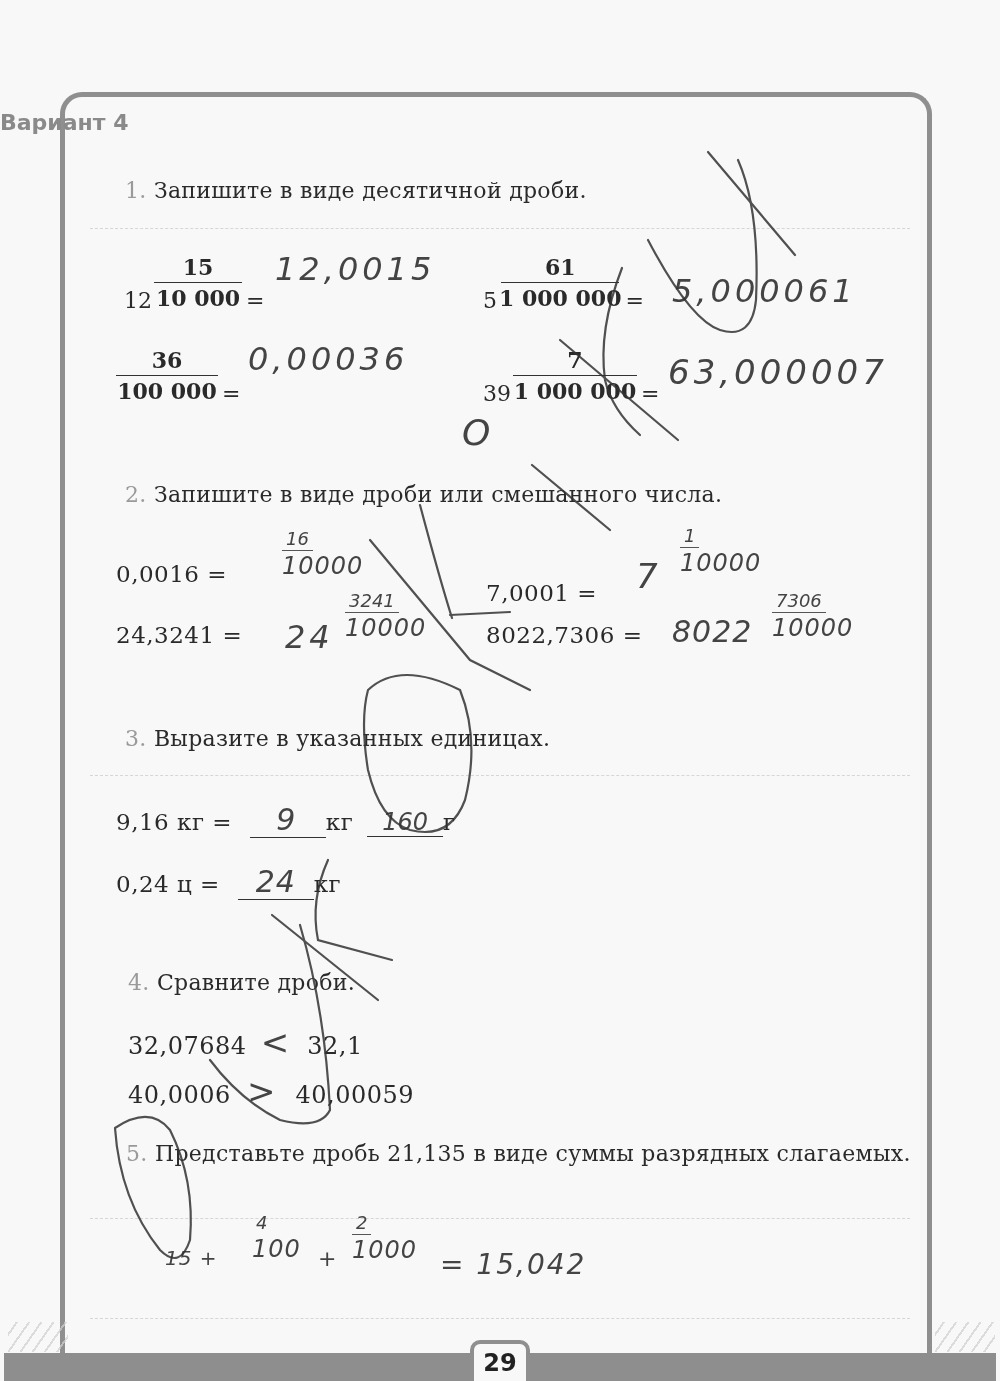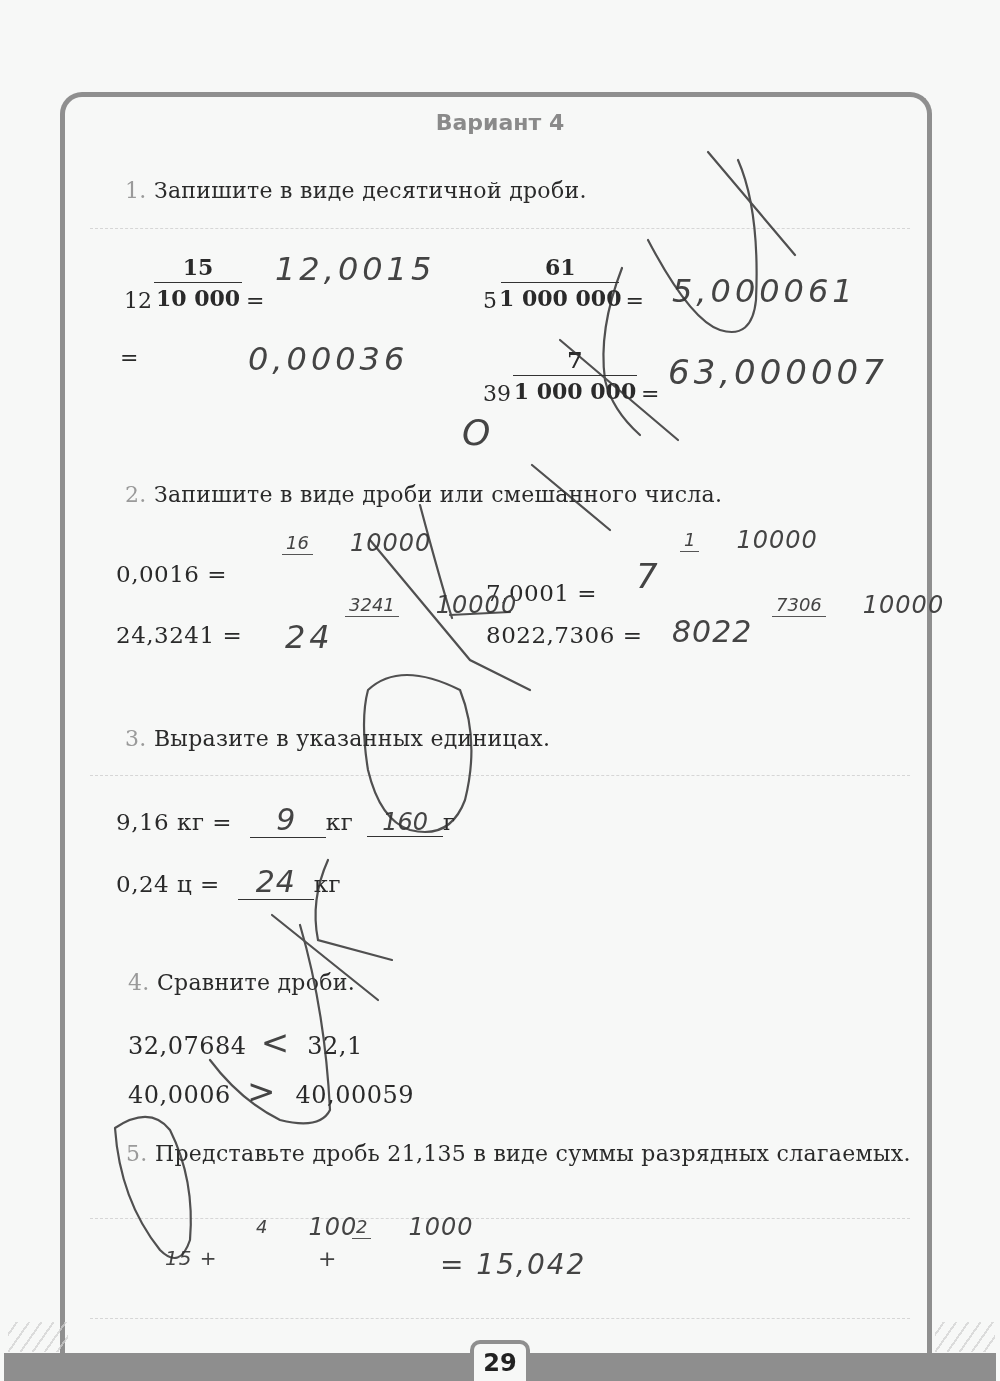--- a/index.html
+++ b/index.html
@@ -22,42 +22,42 @@
     position: absolute; left: 470px; top: 1340px; width: 60px; height: 41px;
     background: #f7f8f7; border: 4px solid #8f8f8f; border-bottom: none;
     border-radius: 10px 10px 0 0; box-sizing: border-box;
     font-family: "DejaVu Sans", "Liberation Sans", sans-serif;
     font-weight: bold; font-size: 24px; text-align: center; line-height: 38px;
     color: #222;
   }
   .hatch { position: absolute; top: 1322px; width: 60px; height: 30px;
     background: repeating-linear-gradient(-55deg, transparent 0 8px, #cfcfcf 8px 10px); opacity: .7; }
   .title {
-    position: absolute; top: 110px; left: 0; width: 1000px; text-align: center;
+    position: absolute; top: 110px; left: 0; width: 1000px; text-align: left;
     font-family: "DejaVu Sans", "Liberation Sans", sans-serif;
     font-weight: bold; font-size: 22px; color: #8a8a8a;
   }
   .task {
     position: absolute; font-size: 22px; letter-spacing: .3px;
   }
   .task .num { color: #9a9a9a; }
   .hw {
     position: absolute; font-family: "DejaVu Sans", "Liberation Sans", sans-serif;
     font-style: italic; font-weight: 300; color: #444; letter-spacing: 4px;
   }
   .frac { position: absolute; display: inline-flex; align-items: flex-end; font-size: 22px; }
   .frac .whole { margin-right: 2px; }
   .frac .fr { display: inline-flex; flex-direction: column; align-items: center; font-weight: bold; }
   .frac .fr .n { border-bottom: 1.5px solid #333; padding: 0 4px; line-height: 30px; }
   .frac .fr .d { line-height: 30px; }
   .frac .eq { margin-left: 4px; }
   .expr { position: absolute; font-size: 23px; letter-spacing: .5px; }
   .blank { display: inline-block; border-bottom: 1.5px solid #333; text-align: center; }
-  .hwfrac { position: absolute; display: inline-flex; flex-direction: row; align-items: center;
-    font-family: "DejaVu Sans", "Liberation Sans", sans-serif; font-style: italic; color: #444; gap: 37px; }
+  .hwfrac { position: absolute; display: inline-flex; flex-direction: column; align-items: flex-start;
+    font-family: "DejaVu Sans", "Liberation Sans", sans-serif; font-style: italic; color: #444; }
   .hwfrac .n { font-size: 18px; line-height: 22px; border-bottom: 1.5px solid #555; padding: 0 4px; }
   .hwfrac .d { font-size: 24px; line-height: 30px; letter-spacing: 1px; }
   .grid { position: absolute; border-top: 1px dashed #d6d6d6; }
   svg.marks { position: absolute; left: 0; top: 0; pointer-events: none; }
 </style>
 </head>
 <body>
 
 <div class="frame"></div>
 <div class="hatch" style="left:8px"></div>
@@ -91,20 +91,24 @@
   <span class="whole">5</span>
   <span class="fr">
       <span class="n" style="width:110px;text-align:center">61</span>
       <span class="d">1 000 000</span>
     </span>
   <span class="eq">=</span>
 </div>
 <div class="hw" style="left:672px;top:272px;font-size:32px">5,000061</div>
 
 <div class="frac" style="left:116px;top:345px">
+  <span class="fr">
+      <span class="n" style="width:94px;text-align:center">36</span>
+      <span class="d">100 000</span>
+    </span>
   <span class="eq">=</span>
 </div>
 <div class="hw" style="left:248px;top:340px;font-size:32px">0,00036</div>
 
 <div class="frac" style="left:483px;top:345px">
   <span class="whole">39</span>
   <span class="fr">
       <span class="n" style="width:116px;text-align:center">7</span>
       <span class="d">1 000 000</span>
     </span>

